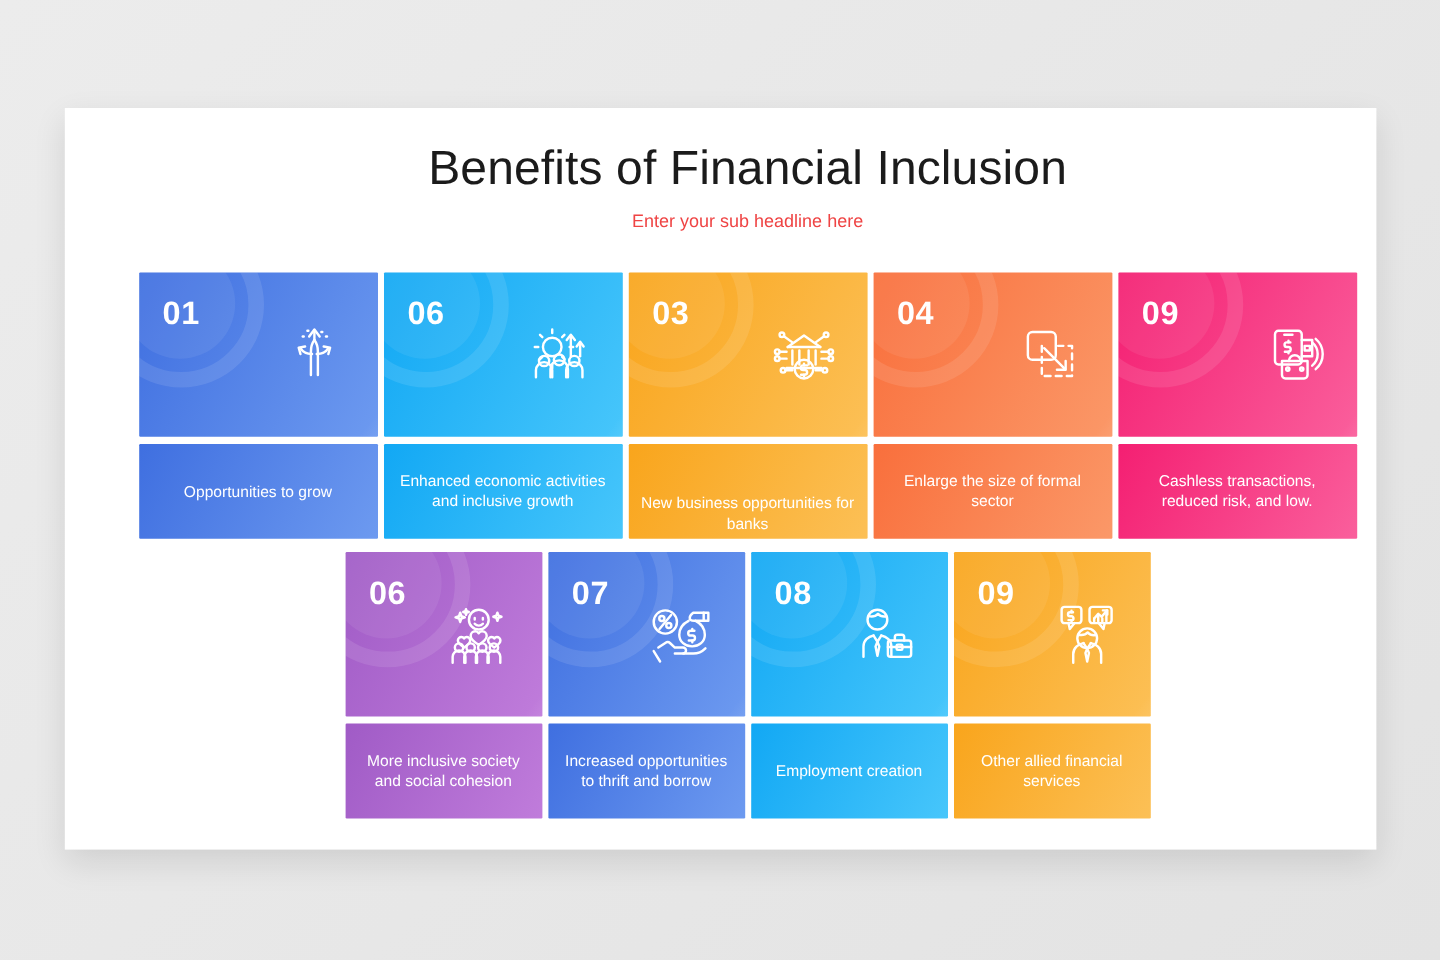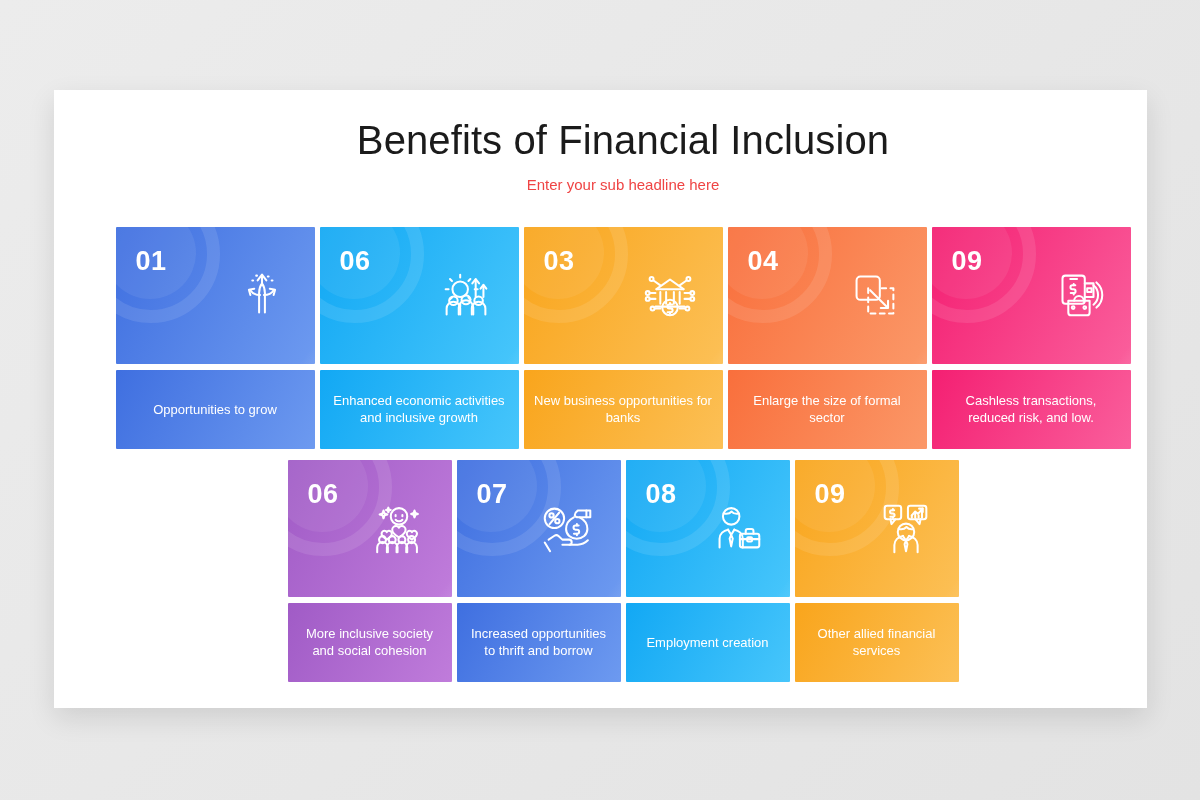--- a/index.html
+++ b/index.html
@@ -194,21 +194,21 @@
                 <circle cx="55" cy="36" r="2"></circle>
       <circle cx="13" cy="15.5" r="2"></circle>
                 <circle cx="51" cy="15.5" r="2"></circle>
       <circle cx="14" cy="46" r="2"></circle>
                 <circle cx="50" cy="46" r="2"></circle>
       <path d="M22 46 L16.5 46 M42 46 L47.5 46"></path>
     </g>
             </svg>
           </div>
         </div>
-        <div class="label-tile" style="background: linear-gradient(118deg, rgb(249, 165, 28) 0%, rgb(252, 192, 86) 100%);">
+        <div class="label-tile" style="background: linear-gradient(118deg, rgb(249, 165, 28) 0%, rgb(252, 192, 86) 100%); align-items: flex-end;">
           <div class="label-text">New business opportunities for banks</div>
         </div>
       </div>
       <div class="card-col">
         <div class="icon-tile" style="background: linear-gradient(118deg, rgb(249, 111, 60) 0%, rgb(251, 152, 104) 100%);">
           <div class="tile-ring"></div>
           <div class="tile-ring inner"></div>
           <div class="tile-streak"></div>
           <div class="tile-streak thin"></div>
           <div class="tile-number">04</div>

